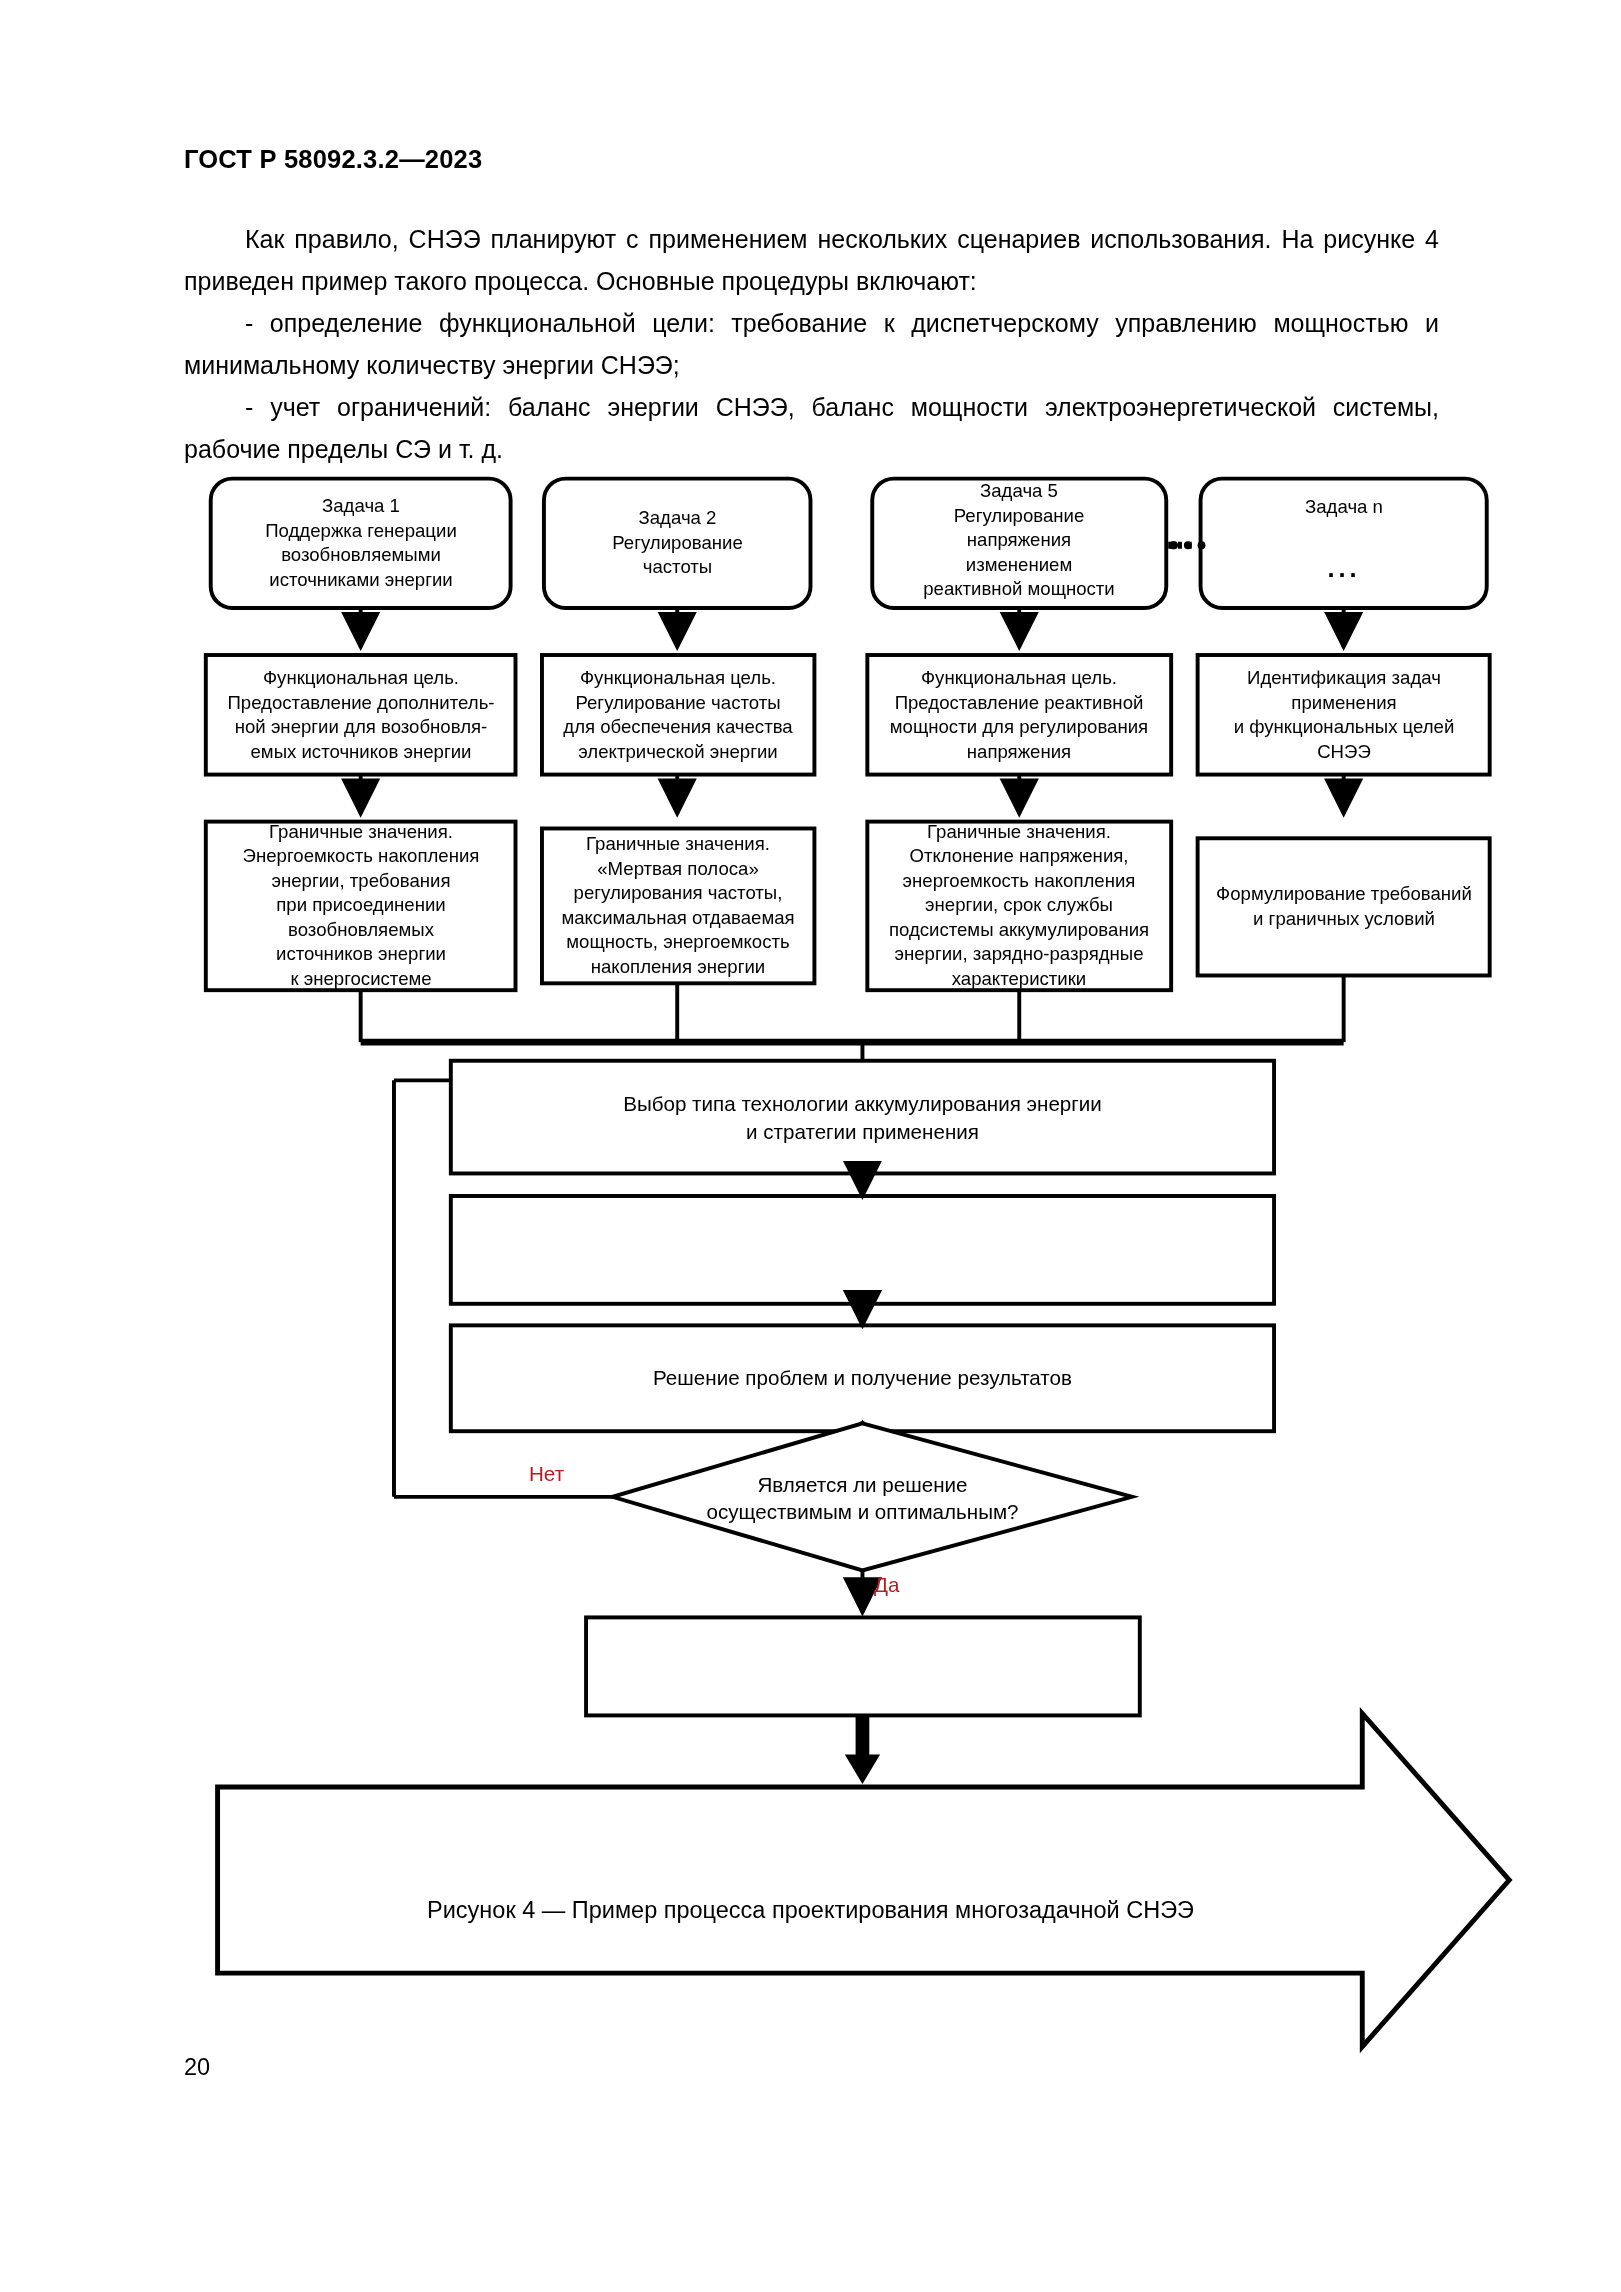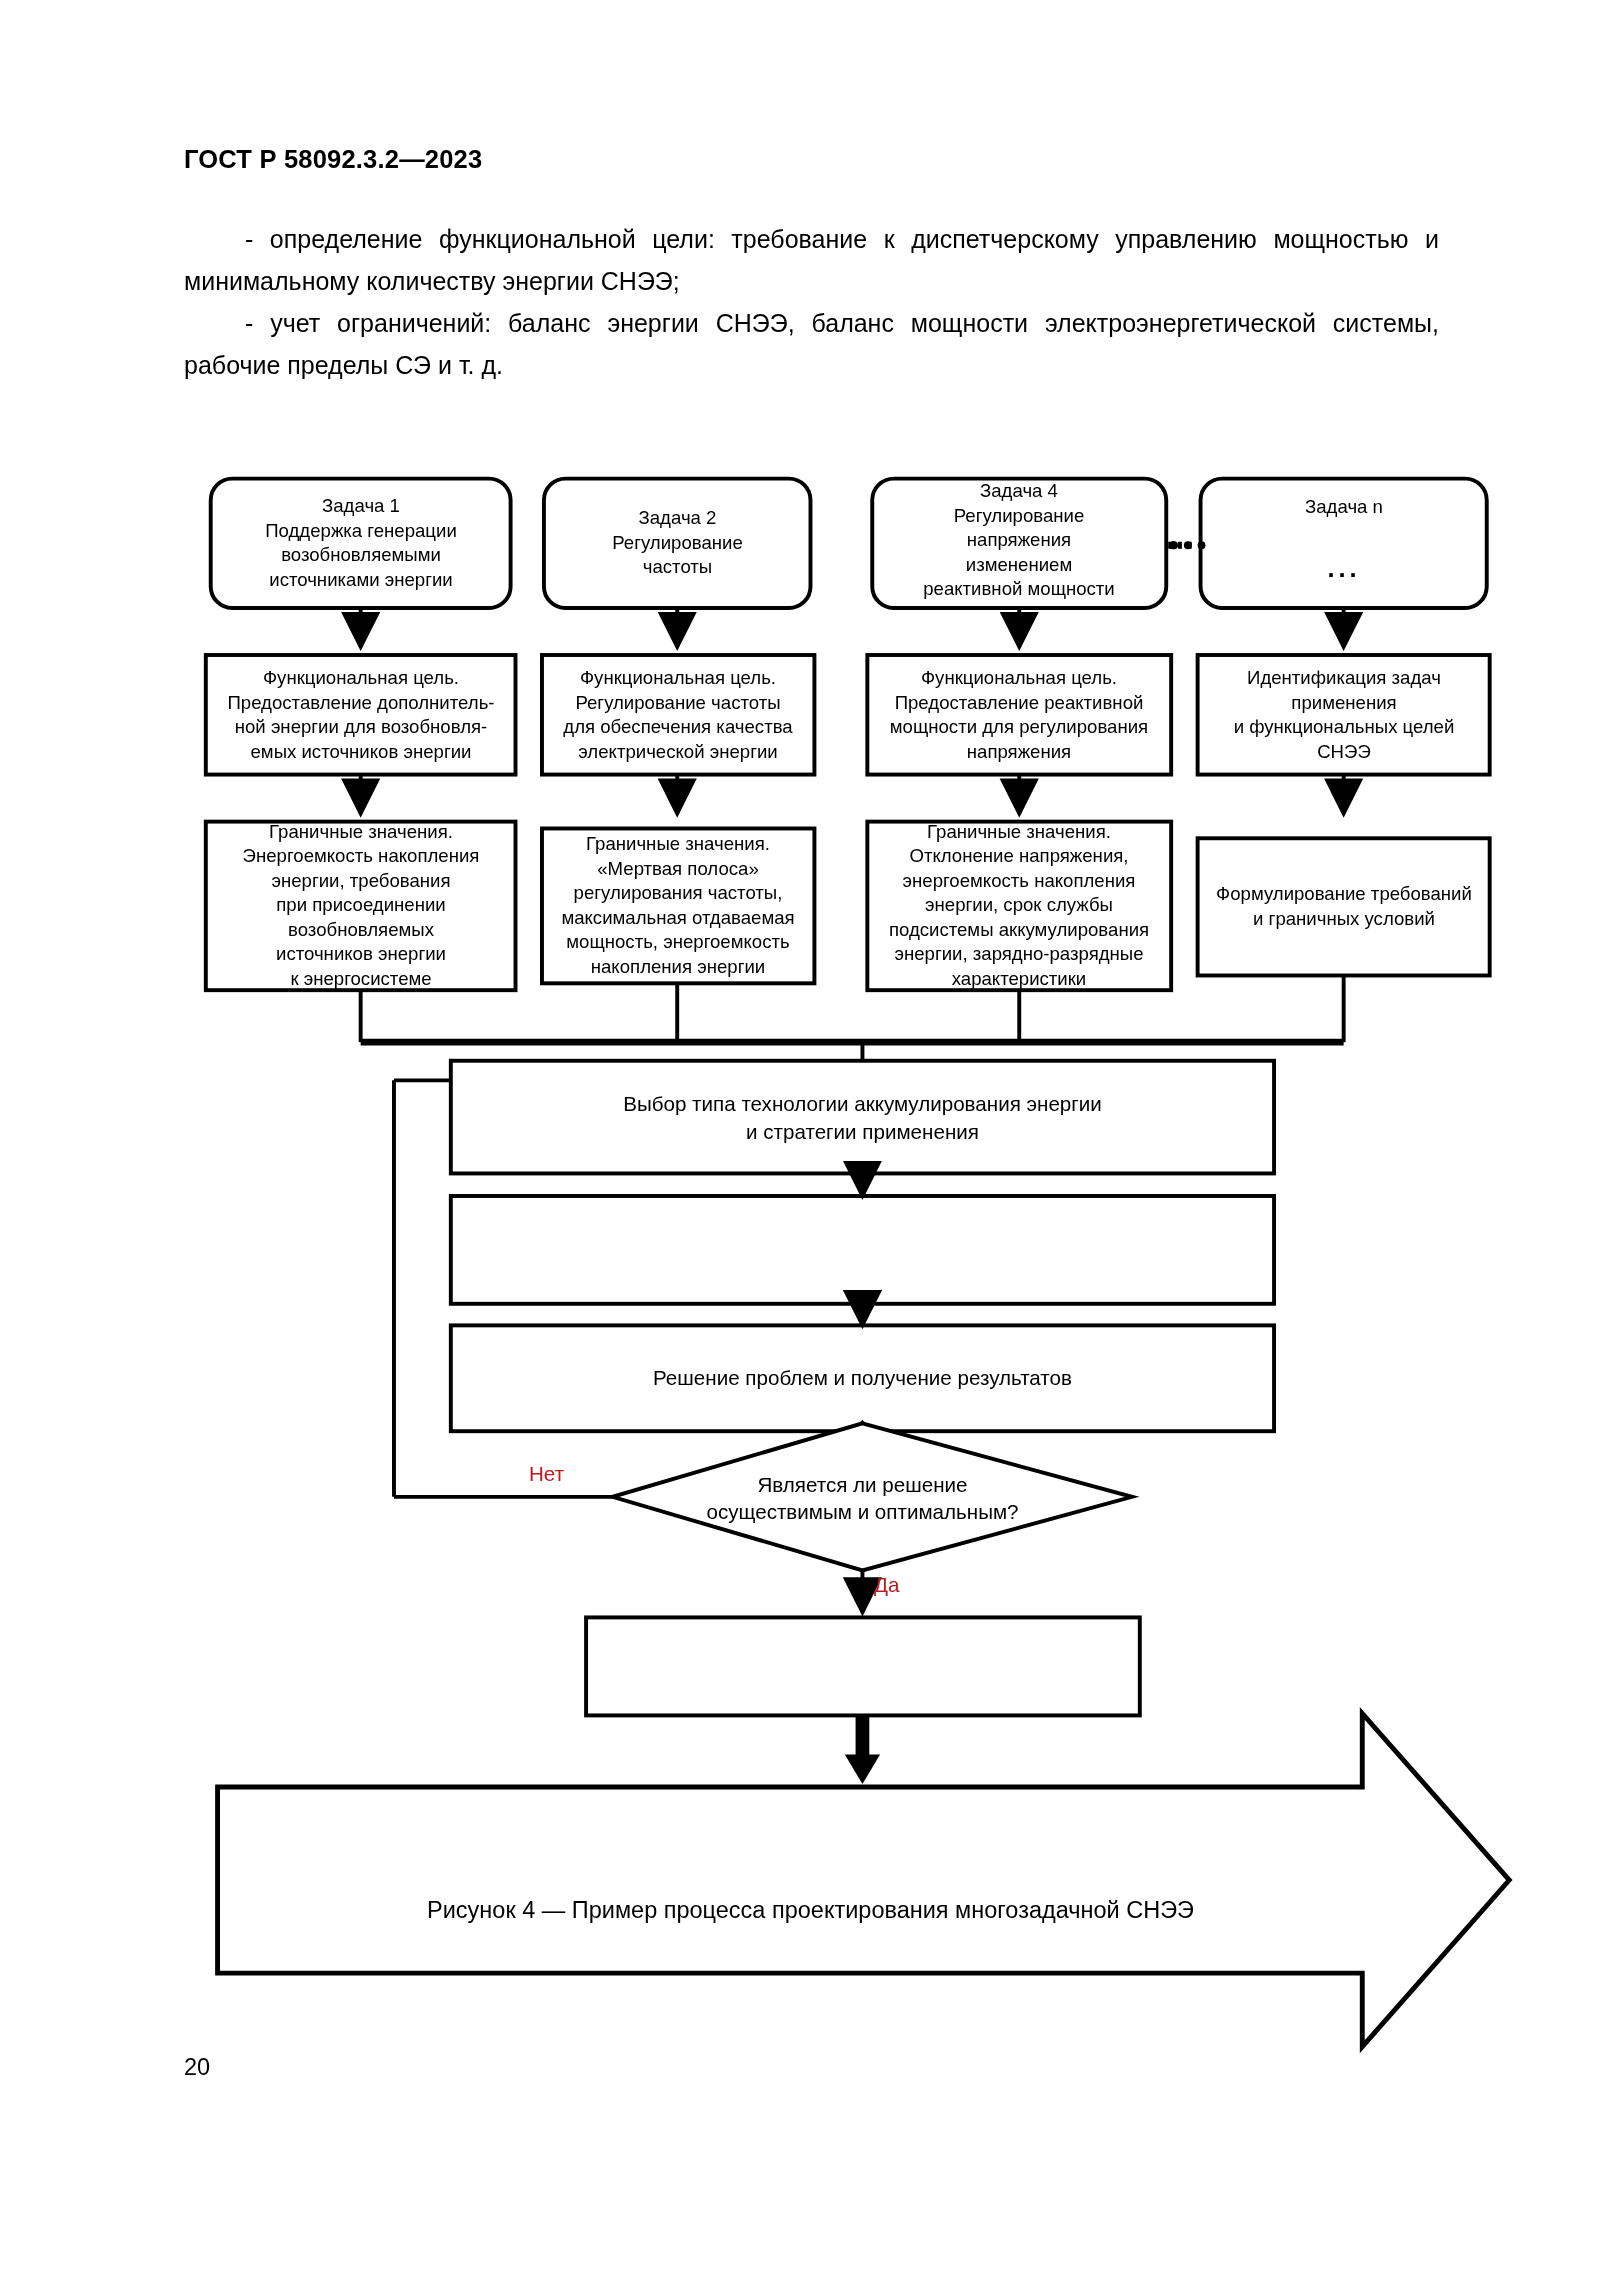--- a/index.html
+++ b/index.html
@@ -93,20 +93,21 @@
   .ital { }
 </style>
 </head>
 <body>
 
 <div class="page">
 
   <div class="doc-header">ГОСТ Р 58092.3.2—2023</div>
 
   <div class="body-text">
+    <p class="indent">Как правило, СНЭЭ планируют с применением нескольких сценариев использования. На рисунке 4 приведен пример такого процесса. Основные процедуры включают:</p>
     <p class="indent">- определение функциональной цели: требование к диспетчерскому управлению мощностью и минимальному количеству энергии СНЭЭ;</p>
     <p class="indent">- учет ограничений: баланс энергии СНЭЭ, баланс мощности электроэнергетической системы, рабочие пределы СЭ и т. д.</p>
   </div>
 
   <div class="figure">
     <svg width="1621" height="2293" viewBox="0 0 1654 2339" xmlns="http://www.w3.org/2000/svg">
       <g fill="none" stroke="#000" stroke-width="4">
 
         <rect x="215" y="488" width="306" height="132" rx="22" ry="22" fill="#fff"></rect>
         <rect x="555" y="488" width="272" height="132" rx="22" ry="22" fill="#fff"></rect>
@@ -186,21 +187,21 @@
   <div class="node-text" style="left:211px;top:482px;width:300px;height:122px;">
     <span><span>Задача 1</span><br><span>Поддержка генерации
 возобновляемыми
 источниками энергии</span></span>
   </div>
   <div class="node-text" style="left:544px;top:482px;width:267px;height:122px;">
     <span><span>Задача 2</span><br><span>Регулирование
 частоты</span></span>
   </div>
   <div class="node-text" style="left:872px;top:478px;width:294px;height:125px;">
-    <span><span>Задача 4</span><br><span>Регулирование
+    <span><span>Задача 5</span><br><span>Регулирование
 напряжения
 изменением
 реактивной мощности</span></span>
   </div>
   <div class="node-text" style="left:1201px;top:488px;width:286px;height:39px;">
     <span class="ital">Задача n</span>
   </div>
   <div class="node-text" style="left:1201px;top:549px;width:286px;height:39px;font-size:25.5px;font-weight:bold;letter-spacing:3.9px;">...</div>
 
   <div class="node-text" style="left:206px;top:655px;width:310px;height:120px;">Функциональная цель.

